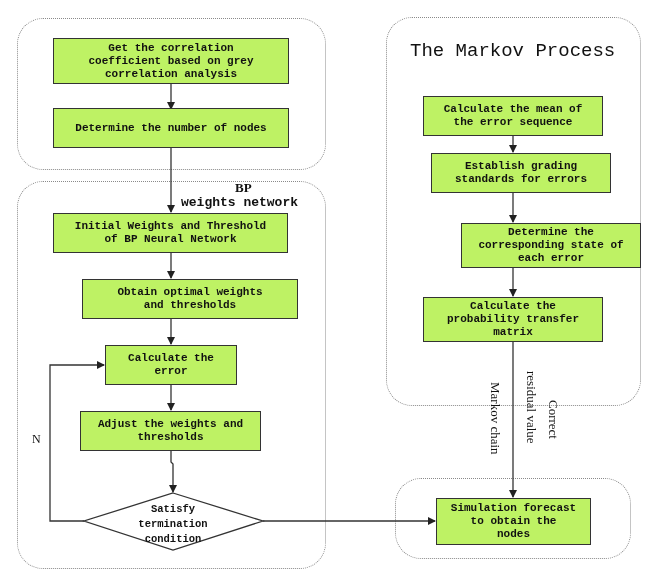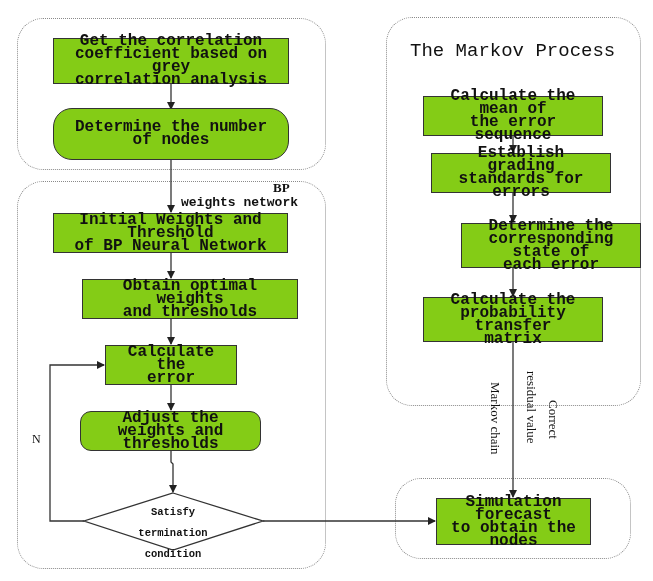--- a/index.html
+++ b/index.html
@@ -1,26 +1,26 @@
 <!DOCTYPE html>
 <html><head>
 <meta charset="utf-8">
 <style>
   html, body { margin: 0; padding: 0; background: #ffffff; }
   body { width: 653px; height: 581px; position: relative; overflow: hidden;
          font-family: "DejaVu Sans Mono", "Liberation Mono", monospace; color: #111; }
   .group { position: absolute; border: 1px dotted #8a8a8a; border-radius: 26px; box-sizing: border-box; }
-  .box { position: absolute; border: 1.5px solid #333; background: #84cc16; box-sizing: border-box;
+  .box { position: absolute; border: 1.5px solid #333; background: #bef264; box-sizing: border-box;
          display: flex; align-items: center; justify-content: center; text-align: center;
          font-family: "Liberation Mono", "DejaVu Sans Mono", monospace; font-weight: bold;
-         font-size: 16px; line-height: 13px; padding: 0 9px; white-space: pre-line; }
+         font-size: 11px; line-height: 13px; padding: 0 9px; white-space: pre-line; }
   .label { position: absolute; font-family: "Liberation Serif", "DejaVu Serif", serif; }
   svg.lines { position: absolute; left: 0; top: 0; }
   .diamond-text { position: absolute; text-align: center; font-family: "Liberation Mono", "DejaVu Sans Mono", monospace;
-                  font-weight: bold; font-size: 10.5px; line-height: 21px; white-space: pre-line; }
+                  font-weight: bold; font-size: 10.5px; line-height: 15px; white-space: pre-line; }
   .vlabel { position: absolute; writing-mode: vertical-rl; font-family: "Liberation Serif", "DejaVu Serif", serif;
             font-size: 13px; line-height: 14px; white-space: nowrap; }
 </style>
 </head>
 <body>
 
 <div class="group" style="left:17px;top:18px;width:309px;height:152px;"></div>
 <div class="group" style="left:17px;top:181px;width:309px;height:388px;"></div>
 <div class="group" style="left:386px;top:17px;width:255px;height:389px;"></div>
 <div class="group" style="left:395px;top:478px;width:236px;height:81px;"></div>
@@ -44,32 +44,32 @@
     <line x1="513" y1="193" x2="513" y2="222" marker-end="url(#arr)"></line>
     <line x1="513" y1="268" x2="513" y2="296" marker-end="url(#arr)"></line>
     <line x1="513" y1="342" x2="513" y2="497" marker-end="url(#arr)"></line>
   </g>
   <polygon points="173,493 263,521 173,550 84,521" fill="#fff" stroke="#333" stroke-width="1.3"></polygon>
 </svg>
 
 <div class="box" style="left:53px;top:38px;width:236px;height:46px;">Get the correlation
 coefficient based on grey
 correlation analysis</div>
-<div class="box" style="left:53px;top:108px;width:236px;height:52px;border-radius:19px;">Determine the number of nodes</div>
+<div class="box" style="left:53px;top:108px;width:236px;height:40px;">Determine the number of nodes</div>
 
-<div class="label" style="left:235px;top:180px;font-size:13px;font-weight:bold;margin-left:38px;">BP</div>
+<div class="label" style="left:235px;top:180px;font-size:13px;font-weight:bold;">BP</div>
 <div class="label" style="left:181px;top:195px;font-size:13px;font-family:'Liberation Mono','DejaVu Sans Mono',monospace;font-weight:bold;">weights network</div>
 
 <div class="box" style="left:53px;top:213px;width:235px;height:40px;text-align:center;">Initial Weights and Threshold
 of BP Neural Network</div>
 <div class="box" style="left:82px;top:279px;width:216px;height:40px;">Obtain optimal weights
 and thresholds</div>
 <div class="box" style="left:105px;top:345px;width:132px;height:40px;">Calculate the
 error</div>
-<div class="box" style="left:80px;top:411px;width:181px;height:40px;border-radius:11px;">Adjust the weights and
+<div class="box" style="left:80px;top:411px;width:181px;height:40px;">Adjust the weights and
 thresholds</div>
 
 <div class="diamond-text" style="left:113px;top:502px;width:120px;">Satisfy
 termination
 condition</div>
 <div class="label" style="left:32px;top:432px;font-size:12px;">N</div>
 
 <div class="label" style="left:410px;top:40px;font-size:19px;font-family:'Liberation Mono','DejaVu Sans Mono',monospace;text-align:center;">The Markov Process</div>
 <div class="box" style="left:423px;top:96px;width:180px;height:40px;">Calculate the mean of
 the error sequence</div>

